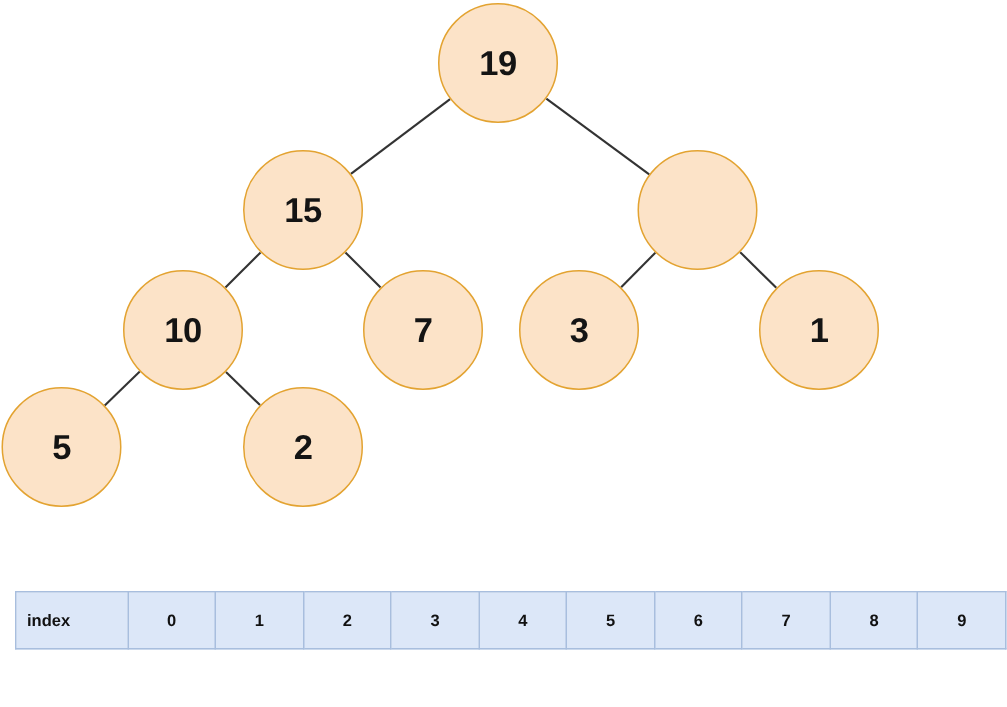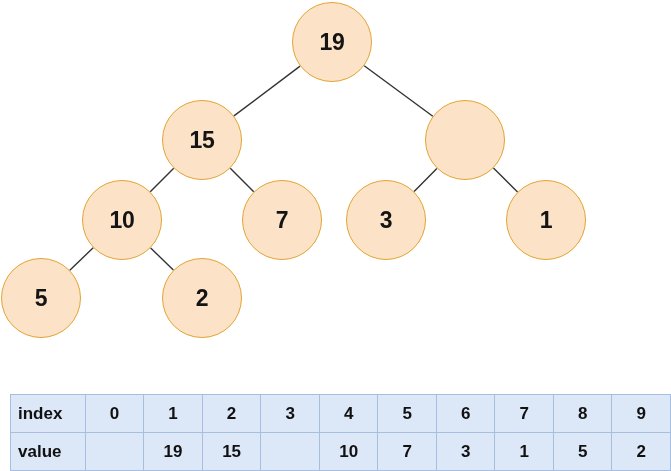--- a/index.html
+++ b/index.html
@@ -57,21 +57,21 @@
     border-collapse: collapse;
     table-layout: fixed;
   }
   #array-table td {
     border: 1px solid #a8bede;
     background: #dce7f8;
     height: 37px;
     text-align: center;
     vertical-align: middle;
     font-family: "Liberation Sans", sans-serif;
-    font-size: 17px;
+    font-size: 11px;
     font-weight: bold;
     color: #111111;
     padding: 0;
   }
   #array-table td.row-label {
     width: 67px;
     text-align: left;
     padding-left: 7px;
   }
   #array-table td.cell {
@@ -131,27 +131,14 @@
         <td class="cell">1</td>
         <td class="cell">2</td>
         <td class="cell">3</td>
         <td class="cell">4</td>
         <td class="cell">5</td>
         <td class="cell">6</td>
         <td class="cell">7</td>
         <td class="cell">8</td>
         <td class="cell">9</td>
       </tr>
-      <tr>
-        <td class="row-label">value</td>
-        <td class="cell"></td>
-        <td class="cell">19</td>
-        <td class="cell">15</td>
-        <td class="cell"></td>
-        <td class="cell">10</td>
-        <td class="cell">7</td>
-        <td class="cell">3</td>
-        <td class="cell">1</td>
-        <td class="cell">5</td>
-        <td class="cell">2</td>
-      </tr>
     </tbody>
 </table>
 
 </body></html>

